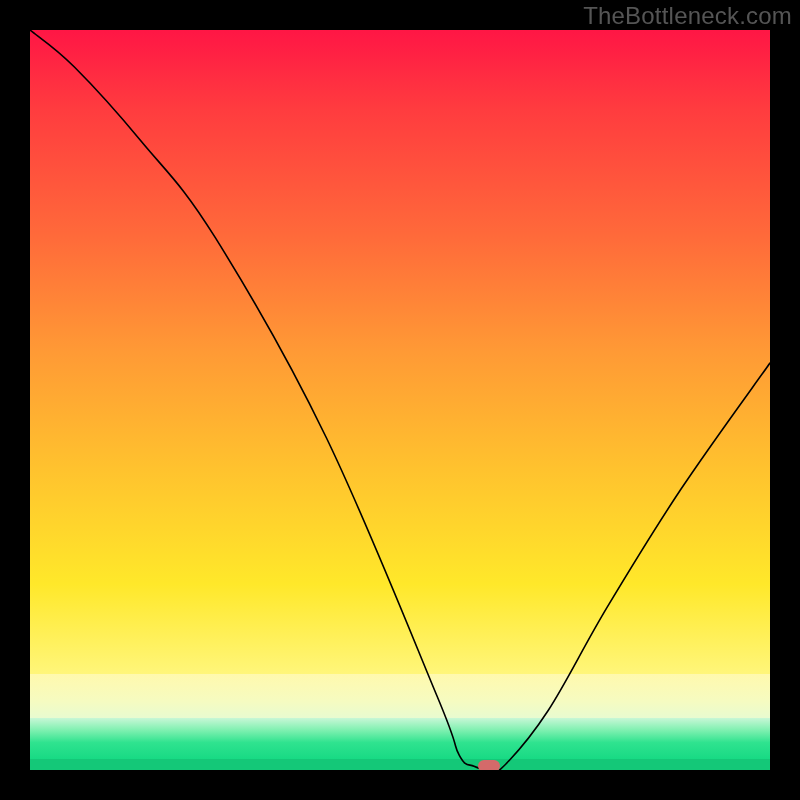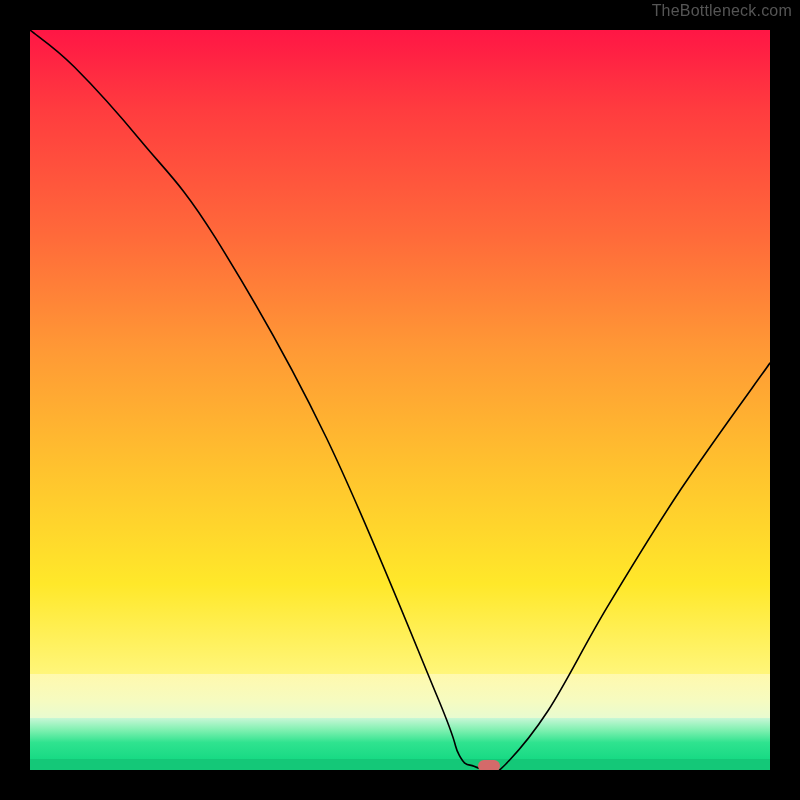--- a/index.html
+++ b/index.html
@@ -14,21 +14,21 @@
     position: relative;
     width: 800px;
     height: 800px;
     background: #000;
   }
   .watermark {
     position: absolute;
     top: 2px;
     right: 8px;
     color: #555;
-    font-size: 16px;
+    font-size: 24px;
     font-weight: 500;
     letter-spacing: 0.2px;
   }
   .plot {
     position: absolute;
     left: 30px;
     top: 30px;
     width: 740px;
     height: 740px;
     overflow: hidden;

